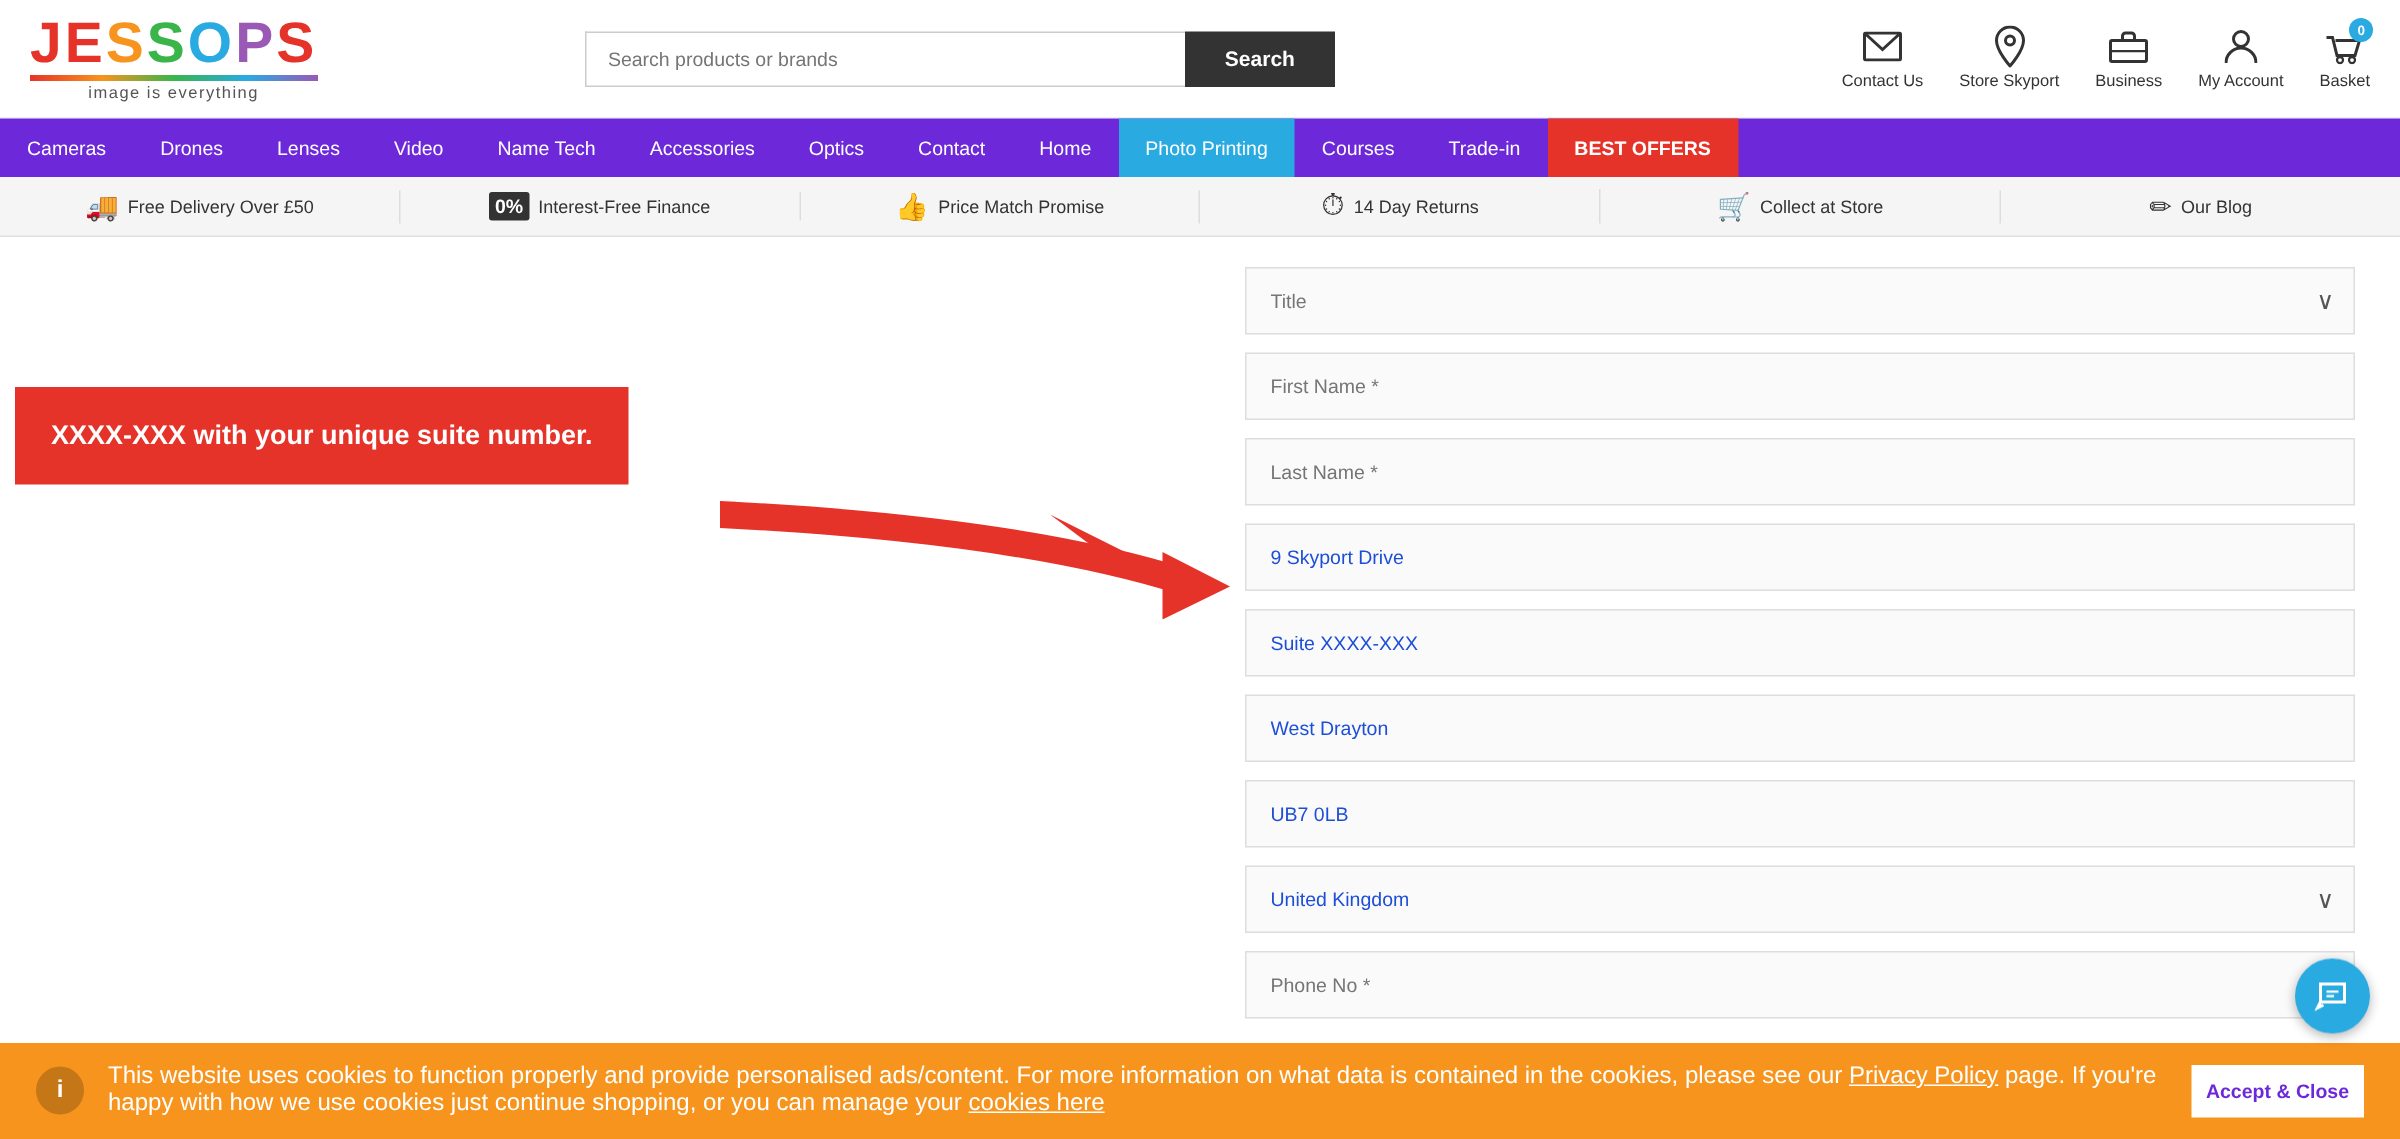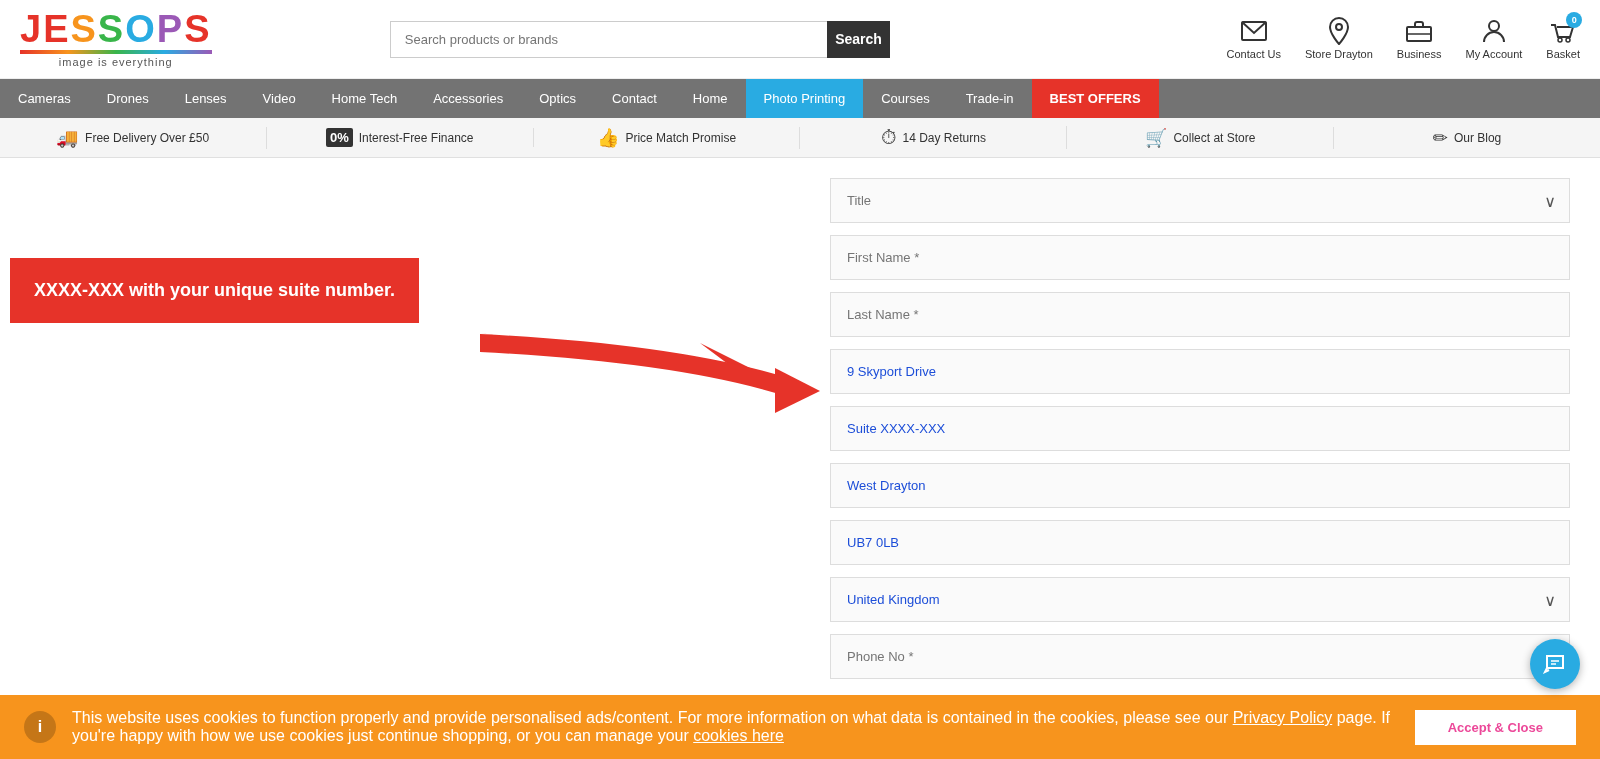--- a/index.html
+++ b/index.html
@@ -43,21 +43,21 @@
       border: 1px solid #ccc;
       border-right: none;
       font-size: 13px;
       outline: none;
       color: #999;
     }
     .search-button {
       background: #333;
       color: #fff;
       border: none;
-      padding: 10px 8px;
+      padding: 10px 27px;
       font-size: 14px;
       font-weight: bold;
       cursor: pointer;
     }
     .header-icons {
       display: flex;
       gap: 24px;
       align-items: center;
       margin-left: auto;
     }
@@ -91,21 +91,21 @@
       height: 16px;
       font-size: 9px;
       display: flex;
       align-items: center;
       justify-content: center;
       font-weight: bold;
     }
 
     
     .nav-bar {
-      background: #737373;
+      background: #6d28d9;
       display: flex;
       align-items: stretch;
     }
     .nav-item {
       color: #fff;
       padding: 12px 18px;
       font-size: 13px;
       cursor: pointer;
       white-space: nowrap;
       text-decoration: none;
@@ -250,23 +250,23 @@
     .cookie-text {
       font-size: 16px;
       flex: 1;
     }
     .cookie-text a {
       color: #fff;
       text-decoration: underline;
     }
     .cookie-accept-btn {
       background: #fff;
-      color: #ec4899;
+      color: #6d28d9;
       border: none;
-      padding: 10px 33px;
+      padding: 10px 10px;
       font-size: 13px;
       font-weight: bold;
       cursor: pointer;
       white-space: nowrap;
       flex-shrink: 0;
     }
     .chat-btn {
       position: fixed;
       bottom: 70px;
       right: 20px;
@@ -311,21 +311,21 @@
       </div>
       <span>Contact Us</span>
     </div>
     <div class="header-icon-item">
       <div class="icon-svg">
         <svg width="22" height="28" viewBox="0 0 22 28" fill="none">
           <path d="M11 1C6.03 1 2 5.03 2 10c0 7 9 17 9 17s9-10 9-17c0-4.97-4.03-9-9-9z" stroke="#333" stroke-width="2" fill="none"></path>
           <circle cx="11" cy="10" r="3" stroke="#333" stroke-width="2" fill="none"></circle>
         </svg>
       </div>
-      <span>Store Drayton</span>
+      <span>Store Skyport</span>
     </div>
     <div class="header-icon-item">
       <div class="icon-svg">
         <svg width="26" height="22" viewBox="0 0 26 22" fill="none">
           <rect x="1" y="7" width="24" height="14" rx="1" stroke="#333" stroke-width="2" fill="none"></rect>
           <path d="M9 7V4a2 2 0 012-2h4a2 2 0 012 2v3" stroke="#333" stroke-width="2" fill="none"></path>
           <line x1="1" y1="14" x2="25" y2="14" stroke="#333" stroke-width="1.5"></line>
         </svg>
       </div>
       <span>Business</span>
@@ -351,21 +351,21 @@
       <span>Basket</span>
     </div>
   </div>
 </header>
 
 <nav class="nav-bar">
   <a class="nav-item">Cameras</a>
   <a class="nav-item">Drones</a>
   <a class="nav-item">Lenses</a>
   <a class="nav-item">Video</a>
-  <a class="nav-item">Home Tech</a>
+  <a class="nav-item">Name Tech</a>
   <a class="nav-item">Accessories</a>
   <a class="nav-item">Optics</a>
   <a class="nav-item">Contact</a>
   <a class="nav-item">Home</a>
   <a class="nav-item active">Photo Printing</a>
   <a class="nav-item">Courses</a>
   <a class="nav-item">Trade-in</a>
   <a class="nav-item best-offers">BEST OFFERS</a>
 </nav>
 

